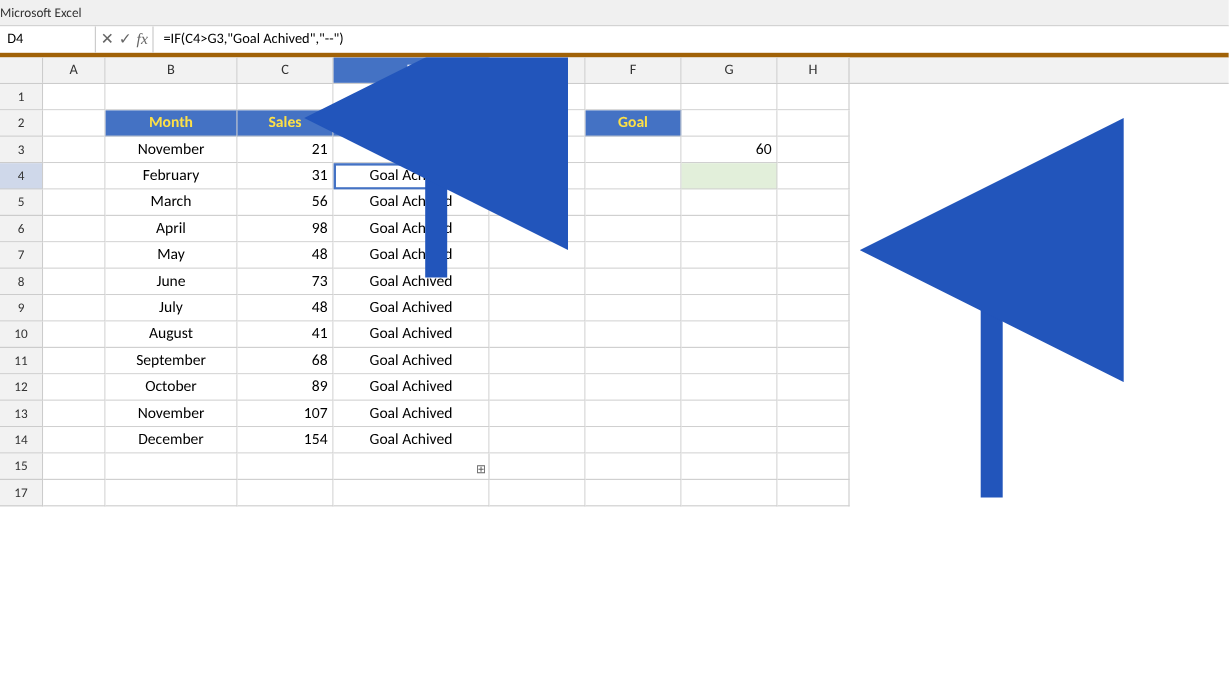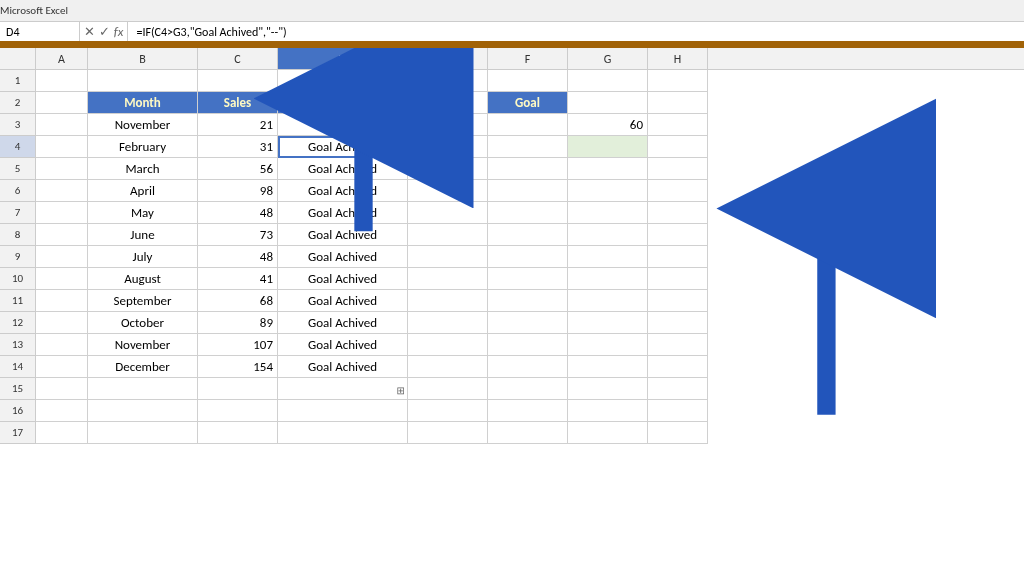--- a/index.html
+++ b/index.html
@@ -15,21 +15,21 @@
       font-size: 11px;
       color: #333;
       border-bottom: 1px solid #ccc;
     }
 
     
     .formula-bar {
       height: 26px;
       display: flex;
       align-items: center;
-      border-bottom: 7px solid #a16207;
+      border-bottom: 4px solid #a16207;
       background: #fff;
     }
     .cell-ref {
       width: 80px;
       border-right: 1px solid #ccc;
       padding: 0 6px;
       font-size: 12px;
       height: 100%;
       display: flex;
       align-items: center;
@@ -117,21 +117,21 @@
       flex-shrink: 0;
       overflow: hidden;
       white-space: nowrap;
       background: #fff;
       height: 22px;
     }
     .cell.right { justify-content: flex-end; }
     .cell.center { justify-content: center; }
     .cell.header-blue {
       background: #4472c4;
-      color: #fef9c3;
+      color: #fde047;
       font-weight: bold;
       justify-content: center;
     }
     .cell.selected {
       outline: 2px solid #4472c4;
       outline-offset: -2px;
     }
     .cell.light-green {
       background: #e2efda;
     }
@@ -169,21 +169,21 @@
   <span>Microsoft Excel</span>
 </div>
 
 <div class="formula-bar">
   <div class="cell-ref">
     <span>D4</span>
   </div>
   <div class="formula-icons">
     <span>✕</span>
     <span>✓</span>
-    <span style="font-style:italic;">fx</span>
+    <span style="font-style:italic;font-family:Liberation Serif, serif;">fx</span>
   </div>
   <div class="formula-text">
     <span>=IF(C4&gt;G3,"Goal Achived","--")</span>
   </div>
 </div>
 
 <div class="spreadsheet-wrapper">
   <div class="spreadsheet">
 
     <div class="col-headers">
@@ -375,31 +375,20 @@
         <div class="cell w-c"></div>
         <div class="cell w-d" style="position:relative;">
           <span style="position:absolute;right:2px;bottom:2px;font-size:10px;color:#666;">⊞</span>
         </div>
         <div class="cell w-e"></div>
         <div class="cell w-f"></div>
         <div class="cell w-g"></div>
         <div class="cell w-h"></div>
       </div>
 
-      <div class="grid-row">
-        <div class="row-header">16</div>
-        <div class="cell w-a"></div>
-        <div class="cell w-b"></div>
-        <div class="cell w-c"></div>
-        <div class="cell w-d"></div>
-        <div class="cell w-e"></div>
-        <div class="cell w-f"></div>
-        <div class="cell w-g"></div>
-        <div class="cell w-h"></div>
-      </div>
 
       <div class="grid-row">
         <div class="row-header">17</div>
         <div class="cell w-a"></div>
         <div class="cell w-b"></div>
         <div class="cell w-c"></div>
         <div class="cell w-d"></div>
         <div class="cell w-e"></div>
         <div class="cell w-f"></div>
         <div class="cell w-g"></div>

